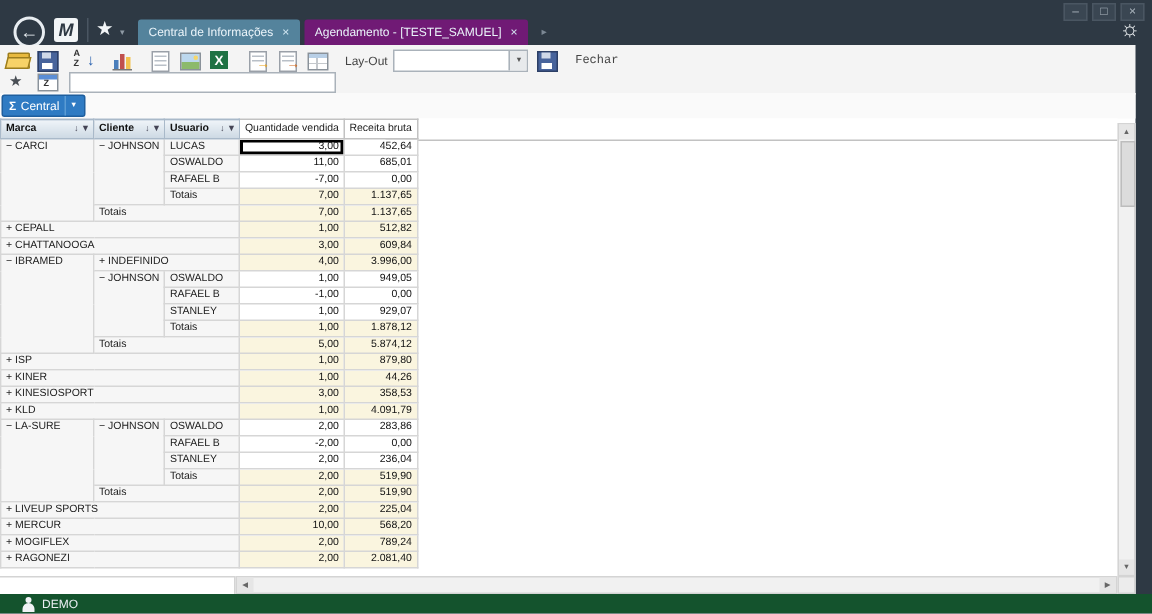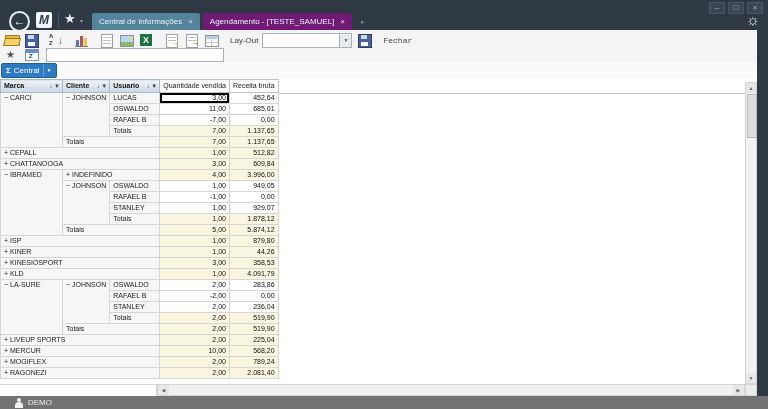--- a/index.html
+++ b/index.html
@@ -97,21 +97,21 @@
   .sa-down{bottom:0;}
   .vthumb{position:absolute;left:1px;top:11px;width:8px;height:42px;background:#dcdcdc;border:1px solid #bdbdbd;cursor:grab;}
   .hstrip-left{position:absolute;top:322px;left:0;width:157px;height:12px;background:#fff;border-top:1px solid #d4d4d4;border-right:1px solid #d4d4d4;box-sizing:border-box;}
   .hscroll{position:absolute;top:322px;left:157px;width:588px;height:12px;background:#f1f1f1;border:1px solid #d4d4d4;box-sizing:border-box;}
   .hscroll .sa{position:absolute;top:0;height:100%;width:11px;font-size:5px;color:#666;text-align:center;line-height:10px;background:#e6e6e6;cursor:pointer;}
   .sa-left{left:0;}
   .sa-right{right:0;}
   .corner{position:absolute;top:322px;left:745px;width:12px;height:12px;background:#ececec;border:1px solid #d4d4d4;box-sizing:border-box;}
 
   
-  .statusbar{position:absolute;top:396px;left:0;width:768px;height:13px;background:#737373;display:flex;align-items:center;}
+  .statusbar{position:absolute;top:396px;left:0;width:768px;height:13px;background:#14532d;display:flex;align-items:center;}
   .person{position:relative;width:10px;height:10px;margin-left:14px;}
   .person:before{content:"";position:absolute;left:3px;top:0;width:4px;height:4px;border-radius:50%;background:#f0f3f5;}
   .person:after{content:"";position:absolute;left:1px;top:4px;width:8px;height:6px;border-radius:4px 4px 0 0;background:#f0f3f5;}
   .sb-user{color:#e8edf1;font-size:8px;margin-left:4px;}
 </style>
 </head>
 <body>
 
 <div class="window">
 

